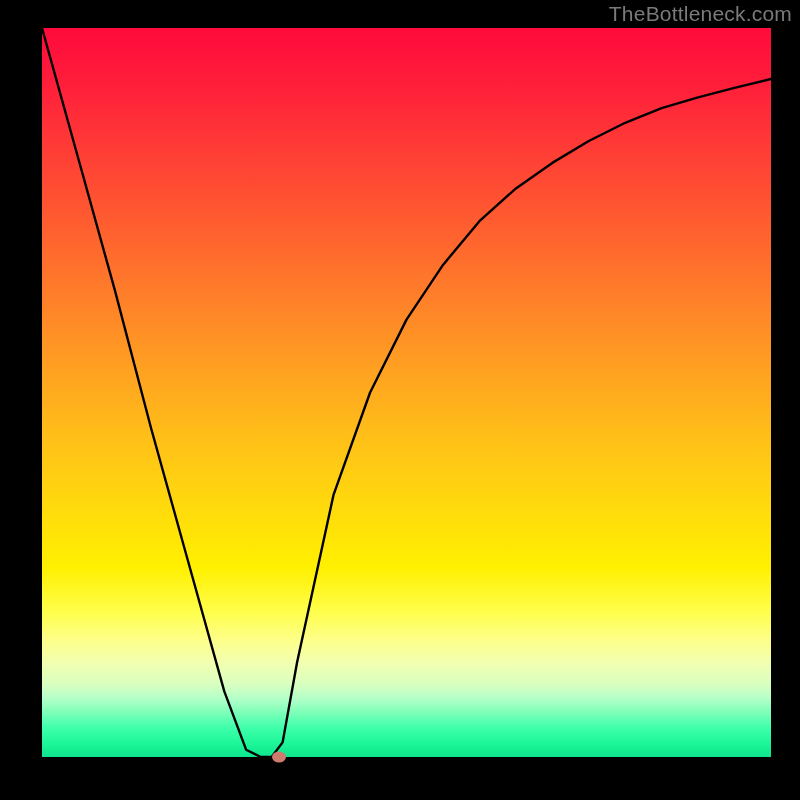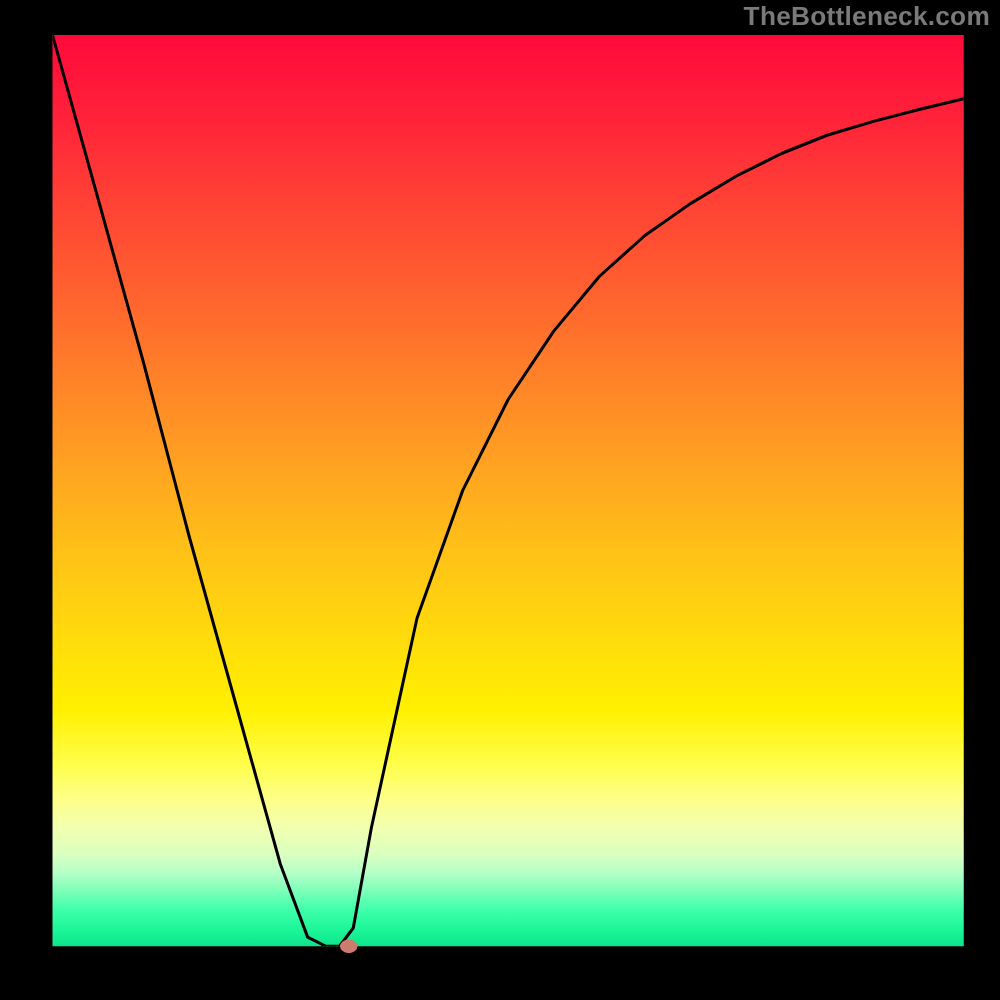--- a/index.html
+++ b/index.html
@@ -10,21 +10,21 @@
     position: relative;
     overflow: hidden;
     font-family: Arial, Helvetica, sans-serif;
   }
   .watermark {
     position: absolute;
     top: 2px;
     right: 8px;
     color: #7a7a7a;
     font-size: 21px;
-    font-weight: 700;
+    font-weight: 400;
     z-index: 10;
     letter-spacing: 0.2px;
   }
   .plot-area {
     position: absolute;
     left: 42px;
     top: 28px;
     width: 729px;
     height: 729px;
     background: linear-gradient(

